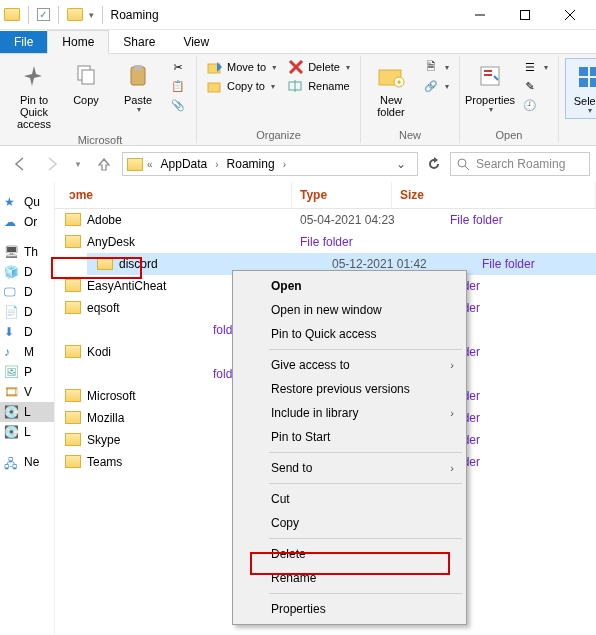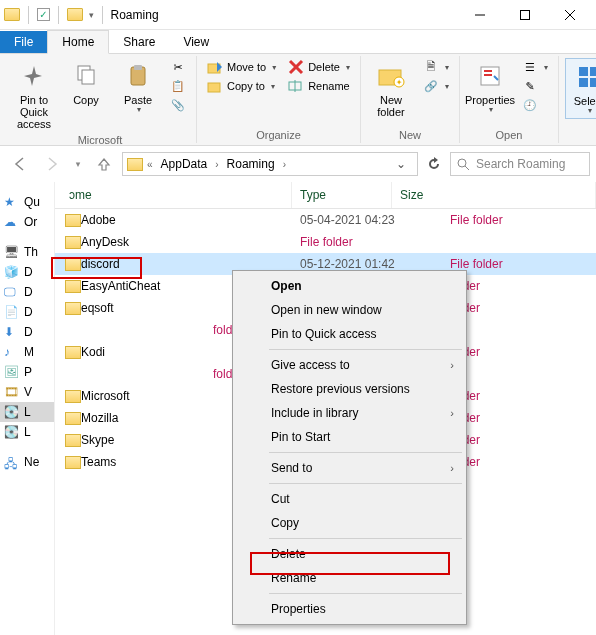--- a/index.html
+++ b/index.html
@@ -39,32 +39,32 @@
 .crumb-caret { color: #666; padding: 0 2px; font-size: 10px; }
 .refresh, .history-drop { width: 24px; height: 24px; display: flex; align-items: center; justify-content: center; color: #555; }
 .searchbox { width: 140px; height: 24px; border: 1px solid #ccc; display: flex; align-items: center; padding: 0 6px; color: #888; gap: 6px; }
 
 .content { display: flex; height: calc(635px - 30px - 24px - 92px - 36px); position: relative; }
 .navpane { width: 55px; border-right: 1px solid #eee; padding-top: 10px; overflow: hidden; }
 .nav-item { display: flex; align-items: center; gap: 4px; padding: 3px 2px 3px 4px; white-space: nowrap; }
 .nav-item .ni { width: 16px; height: 14px; flex-shrink: 0; }
 
 .listpane { flex: 1; overflow: hidden; }
-.list-header { display: flex; border-bottom: 1px solid #e5e5e5; color: #14532d; font-size: 12px; }
+.list-header { display: flex; border-bottom: 1px solid #e5e5e5; color: #c2410c; font-size: 12px; font-weight: bold; }
 .list-header div { padding: 6px 8px; border-right: 1px solid #eee; }
 .col-name { width: 237px; padding-left: 14px !important; }
 .col-date { width: 150px; }
 .col-type { width: 100px; }
 .col-size { flex: 1; }
 .row { display: flex; align-items: center; height: 22px; }
 .row .cell { padding: 0 8px; white-space: nowrap; overflow: hidden; }
-.row .fname { width: 237px; display: flex; align-items: flex-end; padding-left: 10px; }
+.row .fname { width: 237px; display: flex; align-items: flex-start; gap: 6px; padding-left: 10px; }
 .row .fdate { width: 150px; color: #555; }
-.row .ftype { width: 100px; color: #be185d; }
-.row.selected { background: #cde8ff; }
+.row .ftype { width: 100px; color: #6d28d9; }
+.row.selected { background: #cde8ff; margin-left: 32px; }
 .folder-small { width: 16px; height: 13px; background: linear-gradient(#ffe9a6, #f9d36b); border: 1px solid #d9b43a; flex-shrink: 0; }
 
 .ctxmenu { position: absolute; left: 232px; top: 270px; width: 235px; background: #f0f0f0; border: 1px solid #a0a0a0; box-shadow: 3px 3px 4px rgba(0,0,0,0.25); padding: 3px 2px; }
 .ctx-item { padding: 5px 10px 5px 36px; font-size: 12px; position: relative; cursor: pointer; }
 .ctx-item .sub-caret { position: absolute; right: 10px; top: 6px; font-size: 11px; color: #555; }
 .ctx-sep { height: 1px; background: #d0d0d0; margin: 3px 2px 3px 34px; }
 .ctx-item.bold { font-weight: 600; }
 
 .hl-red1 { position: absolute; left: 51px; top: 257px; width: 91px; height: 22px; border: 2px solid #d40000; pointer-events: none; }
 .hl-red2 { position: absolute; left: 250px; top: 552px; width: 200px; height: 23px; border: 2px solid #d40000; pointer-events: none; }

